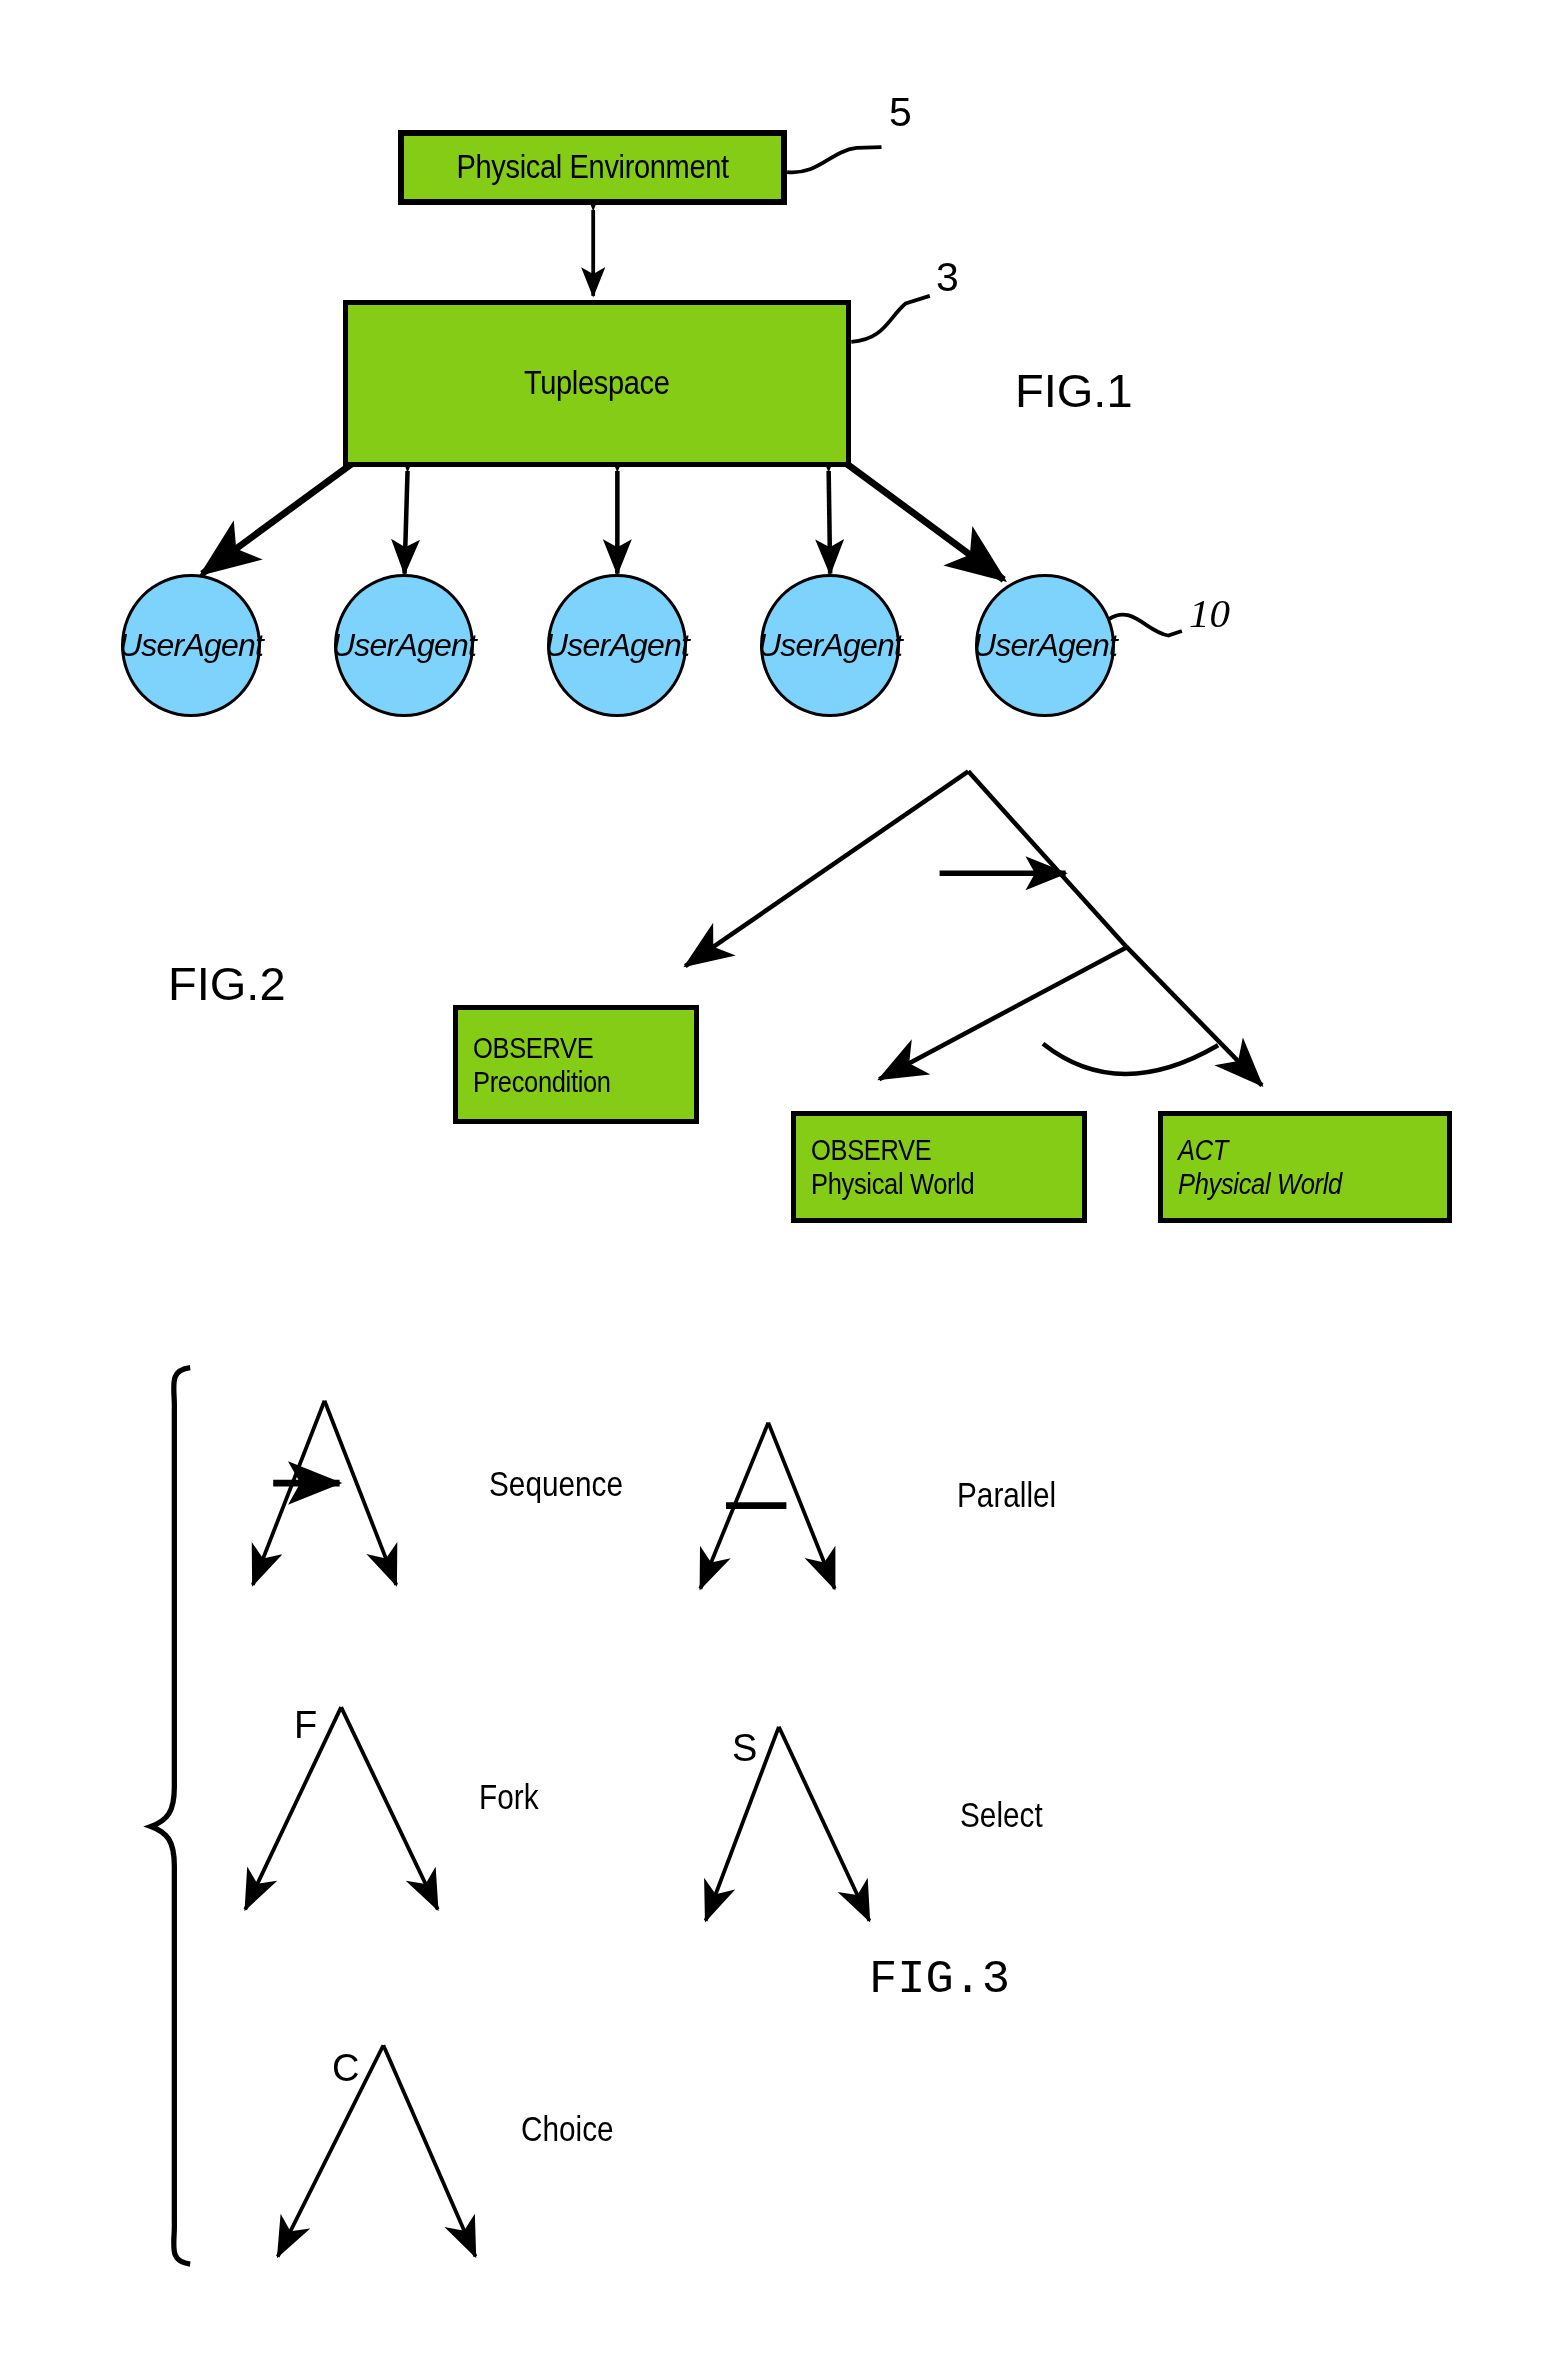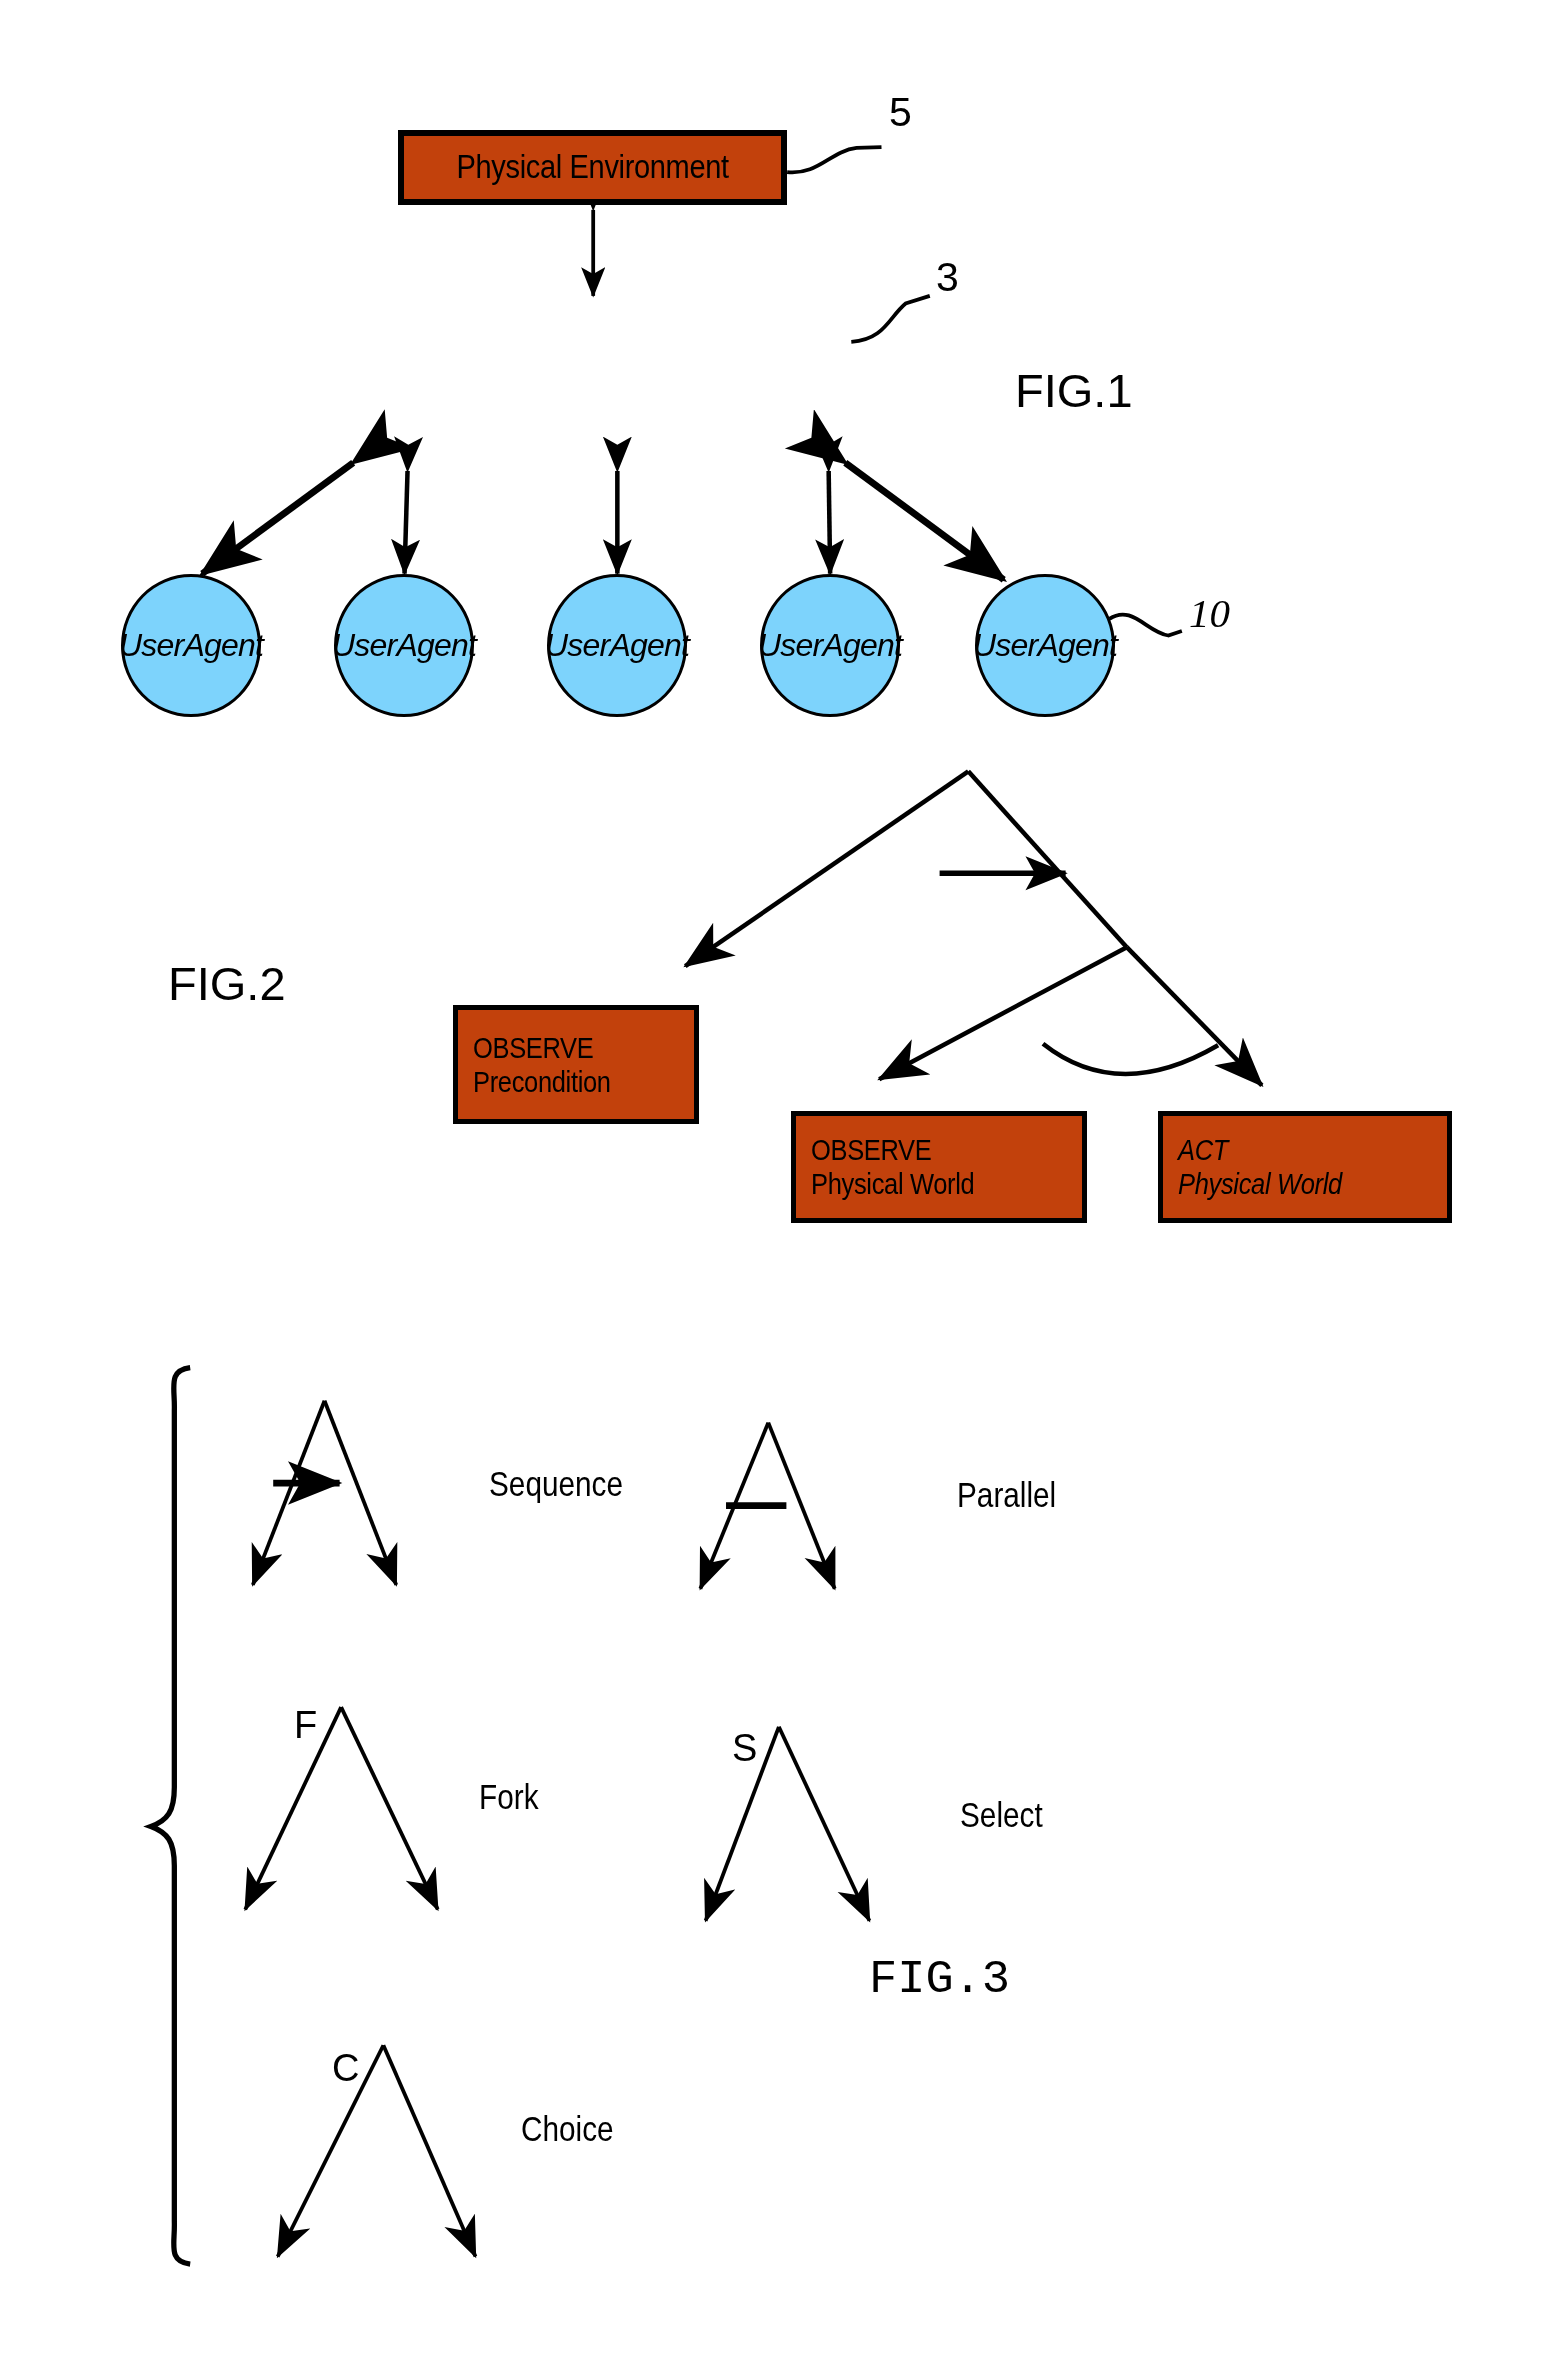--- a/index.html
+++ b/index.html
@@ -25,21 +25,21 @@
     top: 0;
     width: 1566px;
     height: 2354px;
     pointer-events: none;
   }
   
   .pbox {
     position: absolute;
     box-sizing: border-box;
     border: 5.3px solid #000;
-    background: #c2410c;
+    background: #84cc16;
     display: flex;
     flex-direction: column;
     justify-content: center;
     align-items: flex-start;
     font-family: "Liberation Sans", sans-serif;
     line-height: 1.12;
     letter-spacing: -0.4px;
   }
   .pbox .line {
     display: block;
@@ -226,20 +226,23 @@
       <line x1="508" y1="2710" x2="630" y2="2990" stroke="#000" stroke-width="5" marker-end="url(#ahthin)"></line>
     </g>
   </svg>
 
   <div class="pbox" id="box-physical-environment">
     <span class="line">Physical Environment</span>
   </div>
 
   <div class="lbl refnum" style="left:889px; top:89px;">5</div>
 
+  <div class="pbox" id="box-tuplespace">
+    <span class="line">Tuplespace</span>
+  </div>
 
   <div class="lbl refnum" style="left:936px; top:254px;">3</div>
 
   <div class="lbl figlabel" style="left:1015px; top:341px;margin-top:22px;">FIG.1</div>
 
   <div class="agent-node" style="left:121px; top:574px;">
     <span class="line">User</span>
     <span class="line">Agent</span>
   </div>
   <div class="agent-node" style="left:334px; top:574px;">

